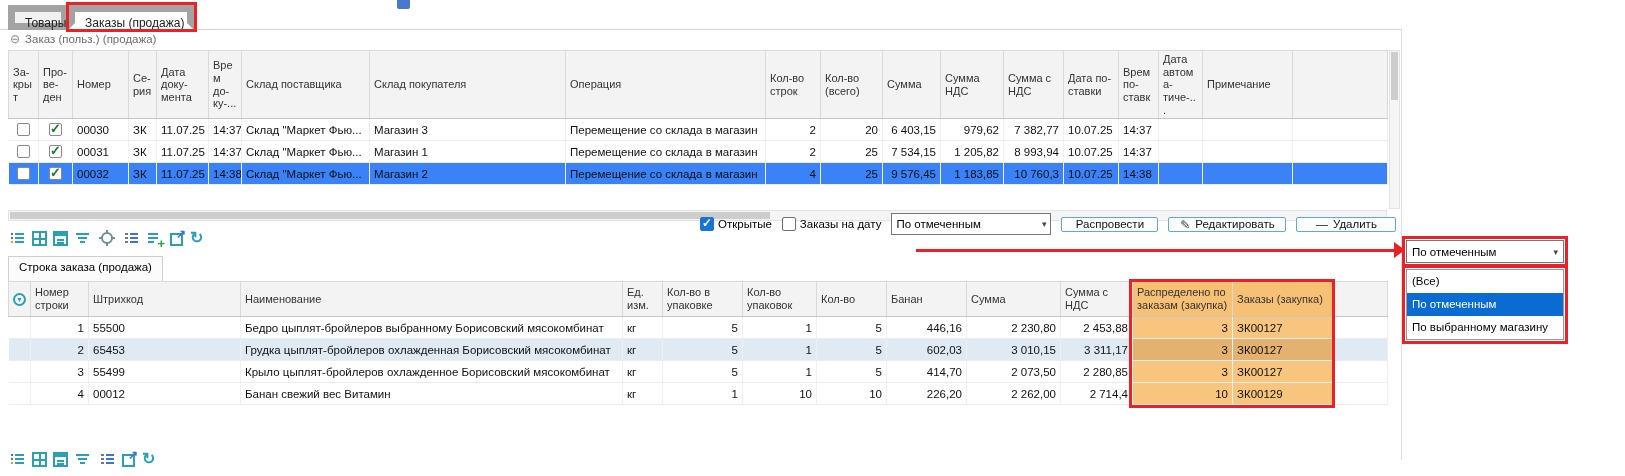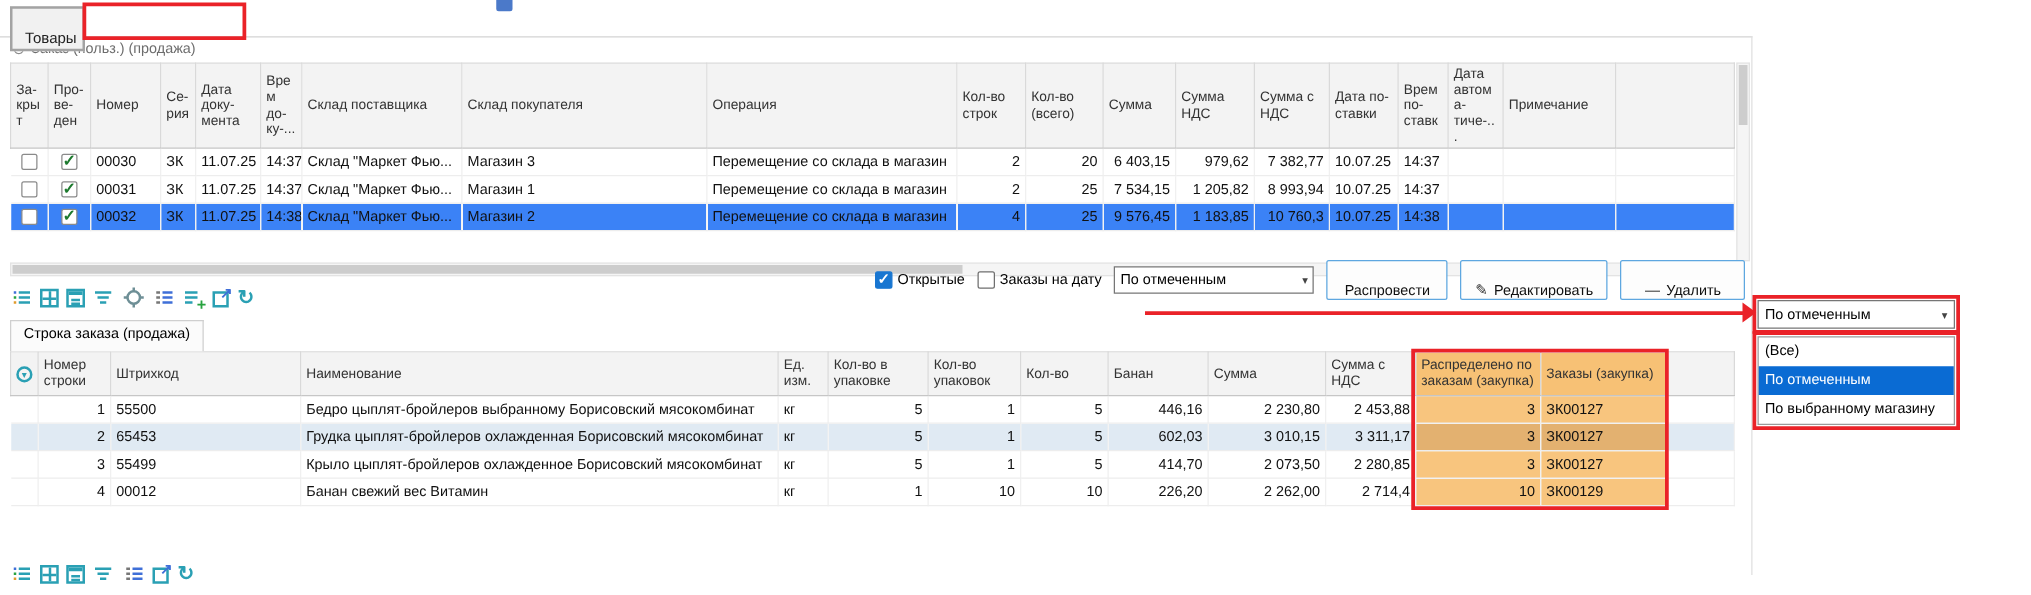--- a/index.html
+++ b/index.html
@@ -1,22 +1,22 @@
 <!DOCTYPE html>
 <html><head>
 <meta charset="utf-8">
 <style>
   * { margin:0; padding:0; box-sizing:border-box; }
   html,body { width:1625px; height:476px; background:#ffffff; overflow:hidden;
               font-family:"Liberation Sans", sans-serif; }
 
   
   .tabs { position:absolute; left:8px; top:5px; display:flex; z-index:3; }
-  .tab { height:25px; padding:16px 10px; font-size:12px; color:#222; background:#f1f1f1;
-         border:2px solid #a3a3a3; text-align:center; white-space:nowrap; cursor:default; }
+  .tab { height:25px; padding:4px 10px; font-size:12px; color:#222; background:#f1f1f1;
+         border:7px solid #a3a3a3; text-align:center; white-space:nowrap; cursor:default; }
   .tab.active { background:#ffffff; border-bottom-color:#ffffff; }
   .tab-sep-line { position:absolute; left:0; top:29px; width:1402px; height:1px; background:#d4d4d4; }
   .top-fragment { position:absolute; left:397px; top:0; width:13px; height:9px;
                   background:#4b79c9; border-radius:0 0 2px 2px; }
 
   
   .group-header { position:absolute; left:10px; top:33px; display:flex; align-items:center; gap:5px;
                   font-size:11.5px; color:#6d6d6d; }
   .collapse-glyph { font-size:12px; color:#8a8a8a; line-height:1; }
 
@@ -97,22 +97,22 @@
                    font-size:12px; font-weight:bold; }
   .ic-refresh::before { content:"↻"; color:#2aa0b4; font-size:16px; font-weight:bold;
                         position:absolute; left:1px; top:-1px; }
 
   .tb-right { position:absolute; left:700px; top:212px; width:692px; height:24px;
               display:flex; align-items:center; gap:10px; font-size:11.5px; }
   .chk { display:flex; align-items:center; gap:4px; white-space:nowrap; }
   .selectbox { width:160px; height:22px; border:1px solid #767676; background:#fff; display:flex;
                align-items:center; padding:0 4px; justify-content:space-between; flex:none; }
   .caret { font-size:9px; color:#444; }
-  .btn { height:32px; background:#fdfdfd; border:1px solid #5ea7e0; border-radius:2px;
-         font-size:11.5px; font-family:"Liberation Sans",sans-serif; display:flex; align-items:flex-end;
+  .btn { height:15px; background:#fdfdfd; border:1px solid #5ea7e0; border-radius:2px;
+         font-size:11.5px; font-family:"Liberation Sans",sans-serif; display:flex; align-items:flex-start;
          justify-content:center; gap:5px; flex:none; cursor:default; color:#111; }
   .btn .bi { font-size:12px; color:#333; }
 
   
   .hscroll { position:absolute; left:8px; top:210px; width:1379px; height:11px; background:#f5f5f5;
              border:1px solid #e3e3e3; }
   .hscroll .thumb { position:absolute; left:1px; top:1px; width:760px; height:7px; background:#cdcdcd; }
   .vscroll { position:absolute; left:1389px; top:50px; width:11px; height:159px; background:#f5f5f5;
              border:1px solid #e3e3e3; }
   .vscroll .thumb { position:absolute; left:1px; top:1px; width:7px; height:48px; background:#cdcdcd; }
@@ -147,20 +147,21 @@
 <body>
 
 <div>
 
   <div class="top-fragment"></div>
   <div class="tab-sep-line"></div>
   <div class="right-border"></div>
 
   <div class="tabs">
     <div class="tab" style="width:60px;">Товары</div>
+    <div class="tab active" style="width:126px;">Заказы (продажа)</div>
   </div>
 
   <div class="group-header">
     <span class="collapse-glyph">⊖</span>
     <span>Заказ (польз.) (продажа)</span>
   </div>
 
   <table class="grid upper">
     <colgroup>
       <col style="width:30px">

